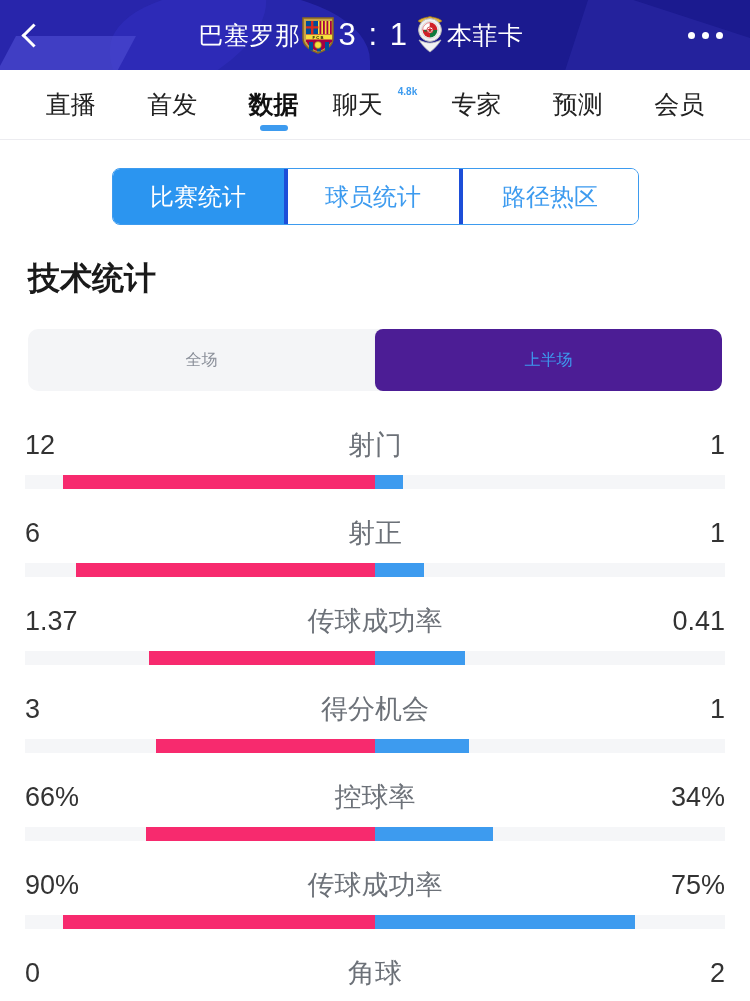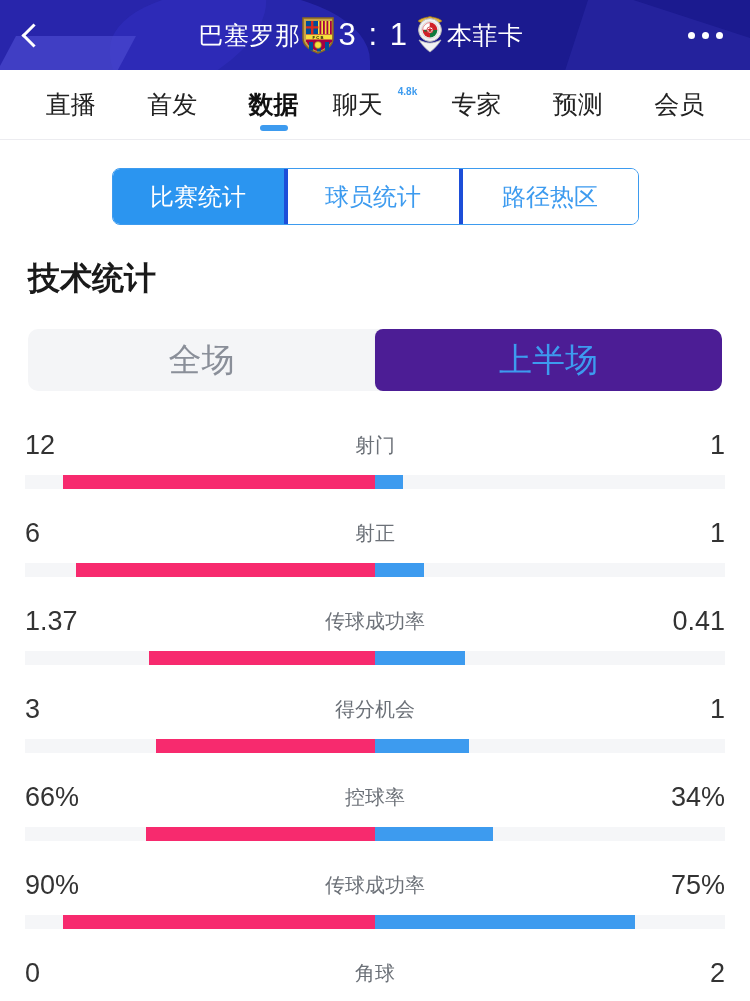--- a/index.html
+++ b/index.html
@@ -152,21 +152,21 @@
   .period {
     display: flex;
     background: #f4f5f7;
     border-radius: 10px;
     height: 62px;
     overflow: hidden;
   }
   .period-item {
     flex: 1;
     display: flex; align-items: center; justify-content: center;
-    font-size: 33px; color: #8a8f99;
+    font-size: 16px; color: #8a8f99;
     cursor: pointer;
   }
   .period-item.active {
     background: #4c1d95;
     color: #3d9bef;
     border-radius: 8px;
     box-shadow: 0 0 3px rgba(0,0,0,.05);
   }
 
   
@@ -174,21 +174,21 @@
   .stat-row { padding-top: 22px; }
   .stat-head {
     display: flex; align-items: center; justify-content: space-between;
     height: 44px;
     gap: 15px;
   }
   .stat-home, .stat-away {
     font-size: 27px; color: #333; min-width: 90px;
   }
   .stat-away { text-align: right; }
-  .stat-label { font-size: 20px; color: #6c7178; flex: 1; text-align: center; }
+  .stat-label { font-size: 27px; color: #6c7178; flex: 1; text-align: center; }
   .bar-track {
     position: relative;
     height: 14px;
     background: #f5f6f8;
     margin-top: 8px;
   }
   .bar-home {
     position: absolute; top: 0; height: 14px;
     right: 50%;
     background: #f72a6e;

